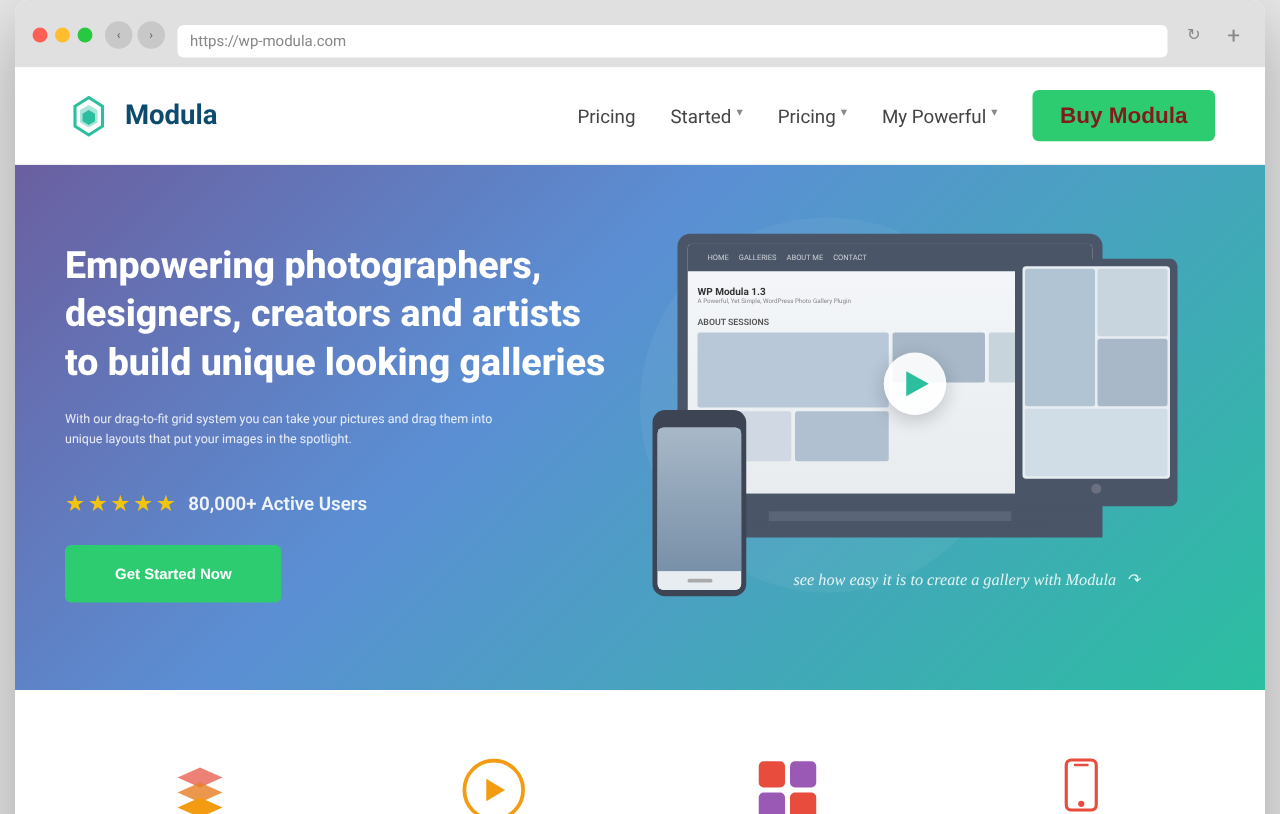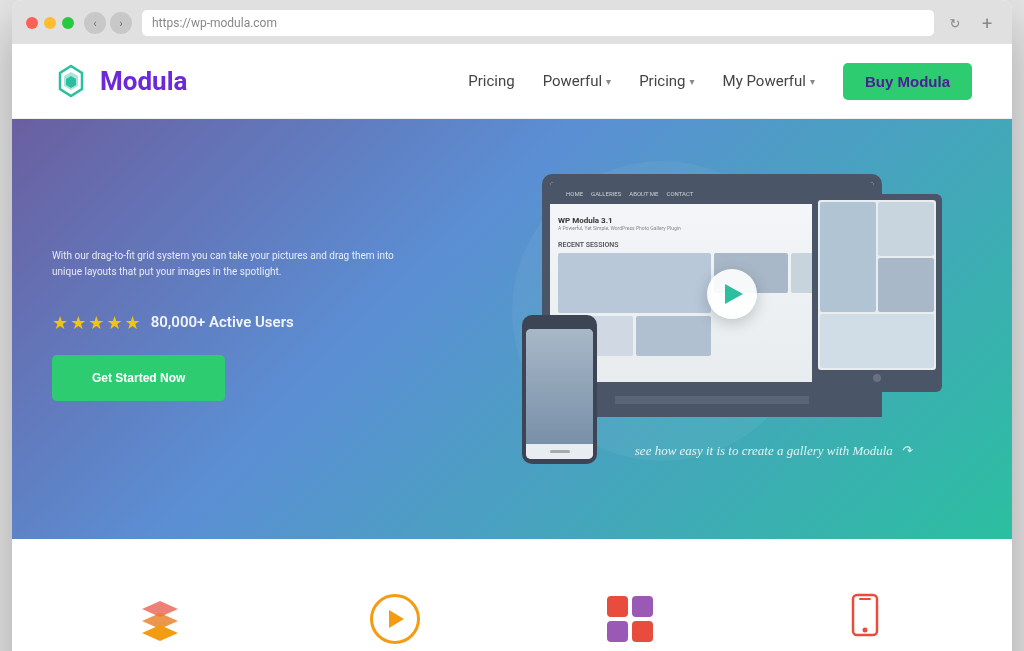--- a/index.html
+++ b/index.html
@@ -56,20 +56,21 @@
     .address-bar {
       flex: 1;
       background: #fff;
       border-radius: 5px;
       height: 26px;
       display: flex;
       align-items: center;
       padding: 0 10px;
       font-size: 12px;
       color: #888;
+      margin-top: 10px;
     }
     .reload-btn {
       width: 22px;
       height: 22px;
       display: flex;
       align-items: center;
       justify-content: center;
       font-size: 13px;
       color: #888;
     }
@@ -98,49 +99,49 @@
     .logo {
       display: flex;
       align-items: center;
       gap: 10px;
     }
     .logo-icon {
       width: 38px;
       height: 38px;
     }
     .logo-text {
-      font-size: 26px;
+      font-size: 22px;
       font-weight: 700;
-      color: #6d28d9;
+      color: #0c4a6e;
     }
     .nav-links {
       display: flex;
       align-items: center;
       gap: 28px;
     }
     .nav-link {
       font-size: 15px;
       color: #444;
       text-decoration: none;
       cursor: pointer;
       display: flex;
-      align-items: center;
+      align-items: flex-start;
       gap: 4px;
     }
     .nav-link .chevron {
       font-size: 10px;
       color: #888;
     }
     .buy-btn {
       background: #2ecc71;
-      color: #4c1d95;
+      color: #7f1d1d;
       border: none;
       padding: 10px 22px;
       border-radius: 5px;
-      font-size: 15px;
+      font-size: 18px;
       font-weight: 600;
       cursor: pointer;
     }
     
     .hero {
       background: linear-gradient(135deg, #6a5fa0 0%, #5b8fd4 40%, #2bbfa0 100%);
       padding: 50px 40px 60px;
       display: flex;
       align-items: center;
       position: relative;
@@ -498,37 +499,38 @@
           <polygon points="19,10 26,14 26,24 19,28 12,24 12,14" fill="#2bbfa0" opacity="0.4"></polygon>
           <polygon points="19,14 24,17 24,23 19,26 14,23 14,17" fill="#2bbfa0"></polygon>
         </svg>
         <span class="logo-text">Modula</span>
       </div>
       <div class="nav-links">
         <a class="nav-link">
           <span>Pricing</span>
         </a>
         <a class="nav-link">
-          <span>Powerful</span>
+          <span>Started</span>
           <span class="chevron">▾</span>
         </a>
         <a class="nav-link">
           <span>Pricing</span>
           <span class="chevron">▾</span>
         </a>
         <a class="nav-link">
           <span>My Powerful</span>
           <span class="chevron">▾</span>
         </a>
         <button class="buy-btn">Buy Modula</button>
       </div>
     </nav>
 
     <section class="hero">
       <div class="hero-left">
+        <h1 class="hero-heading">Empowering photographers, designers, creators and artists to build unique looking galleries</h1>
         <p class="hero-subtext">With our drag-to-fit grid system you can take your pictures and drag them into unique layouts that put your images in the spotlight.</p>
         <div class="hero-stars">
           <span class="stars">★★★★★</span>
           <span class="users-text">80,000+ Active Users</span>
         </div>
         <button class="cta-btn">Get Started Now</button>
       </div>
 
       <div class="hero-right">
         <div class="devices-container">
@@ -536,24 +538,24 @@
           <div class="laptop-mockup">
             <div class="laptop-screen">
               <div class="laptop-screen-content">
                 <div class="screen-header">
                   <span class="screen-nav-item">HOME</span>
                   <span class="screen-nav-item">GALLERIES</span>
                   <span class="screen-nav-item">ABOUT ME</span>
                   <span class="screen-nav-item">CONTACT</span>
                 </div>
                 <div class="screen-title-area">
-                  <div class="screen-title">WP Modula 3.1</div>
+                  <div class="screen-title">WP Modula 1.3</div>
                   <div class="screen-subtitle">A Powerful, Yet Simple, WordPress Photo Gallery Plugin</div>
                 </div>
-                <div class="screen-photos-label">RECENT SESSIONS</div>
+                <div class="screen-photos-label">ABOUT SESSIONS</div>
                 <div class="screen-gallery">
                   <div class="gallery-cell" style="background:#b8c8d8; grid-column: span 2; height:60px;"></div>
                   <div class="gallery-cell" style="background:#a8b8c8;"></div>
                   <div class="gallery-cell" style="background:#c8d4dc;"></div>
                   <div class="gallery-cell" style="background:#d0d8e4;"></div>
                   <div class="gallery-cell" style="background:#b0c0d0;"></div>
                 </div>
               </div>
             </div>
             <div class="laptop-base"></div>

